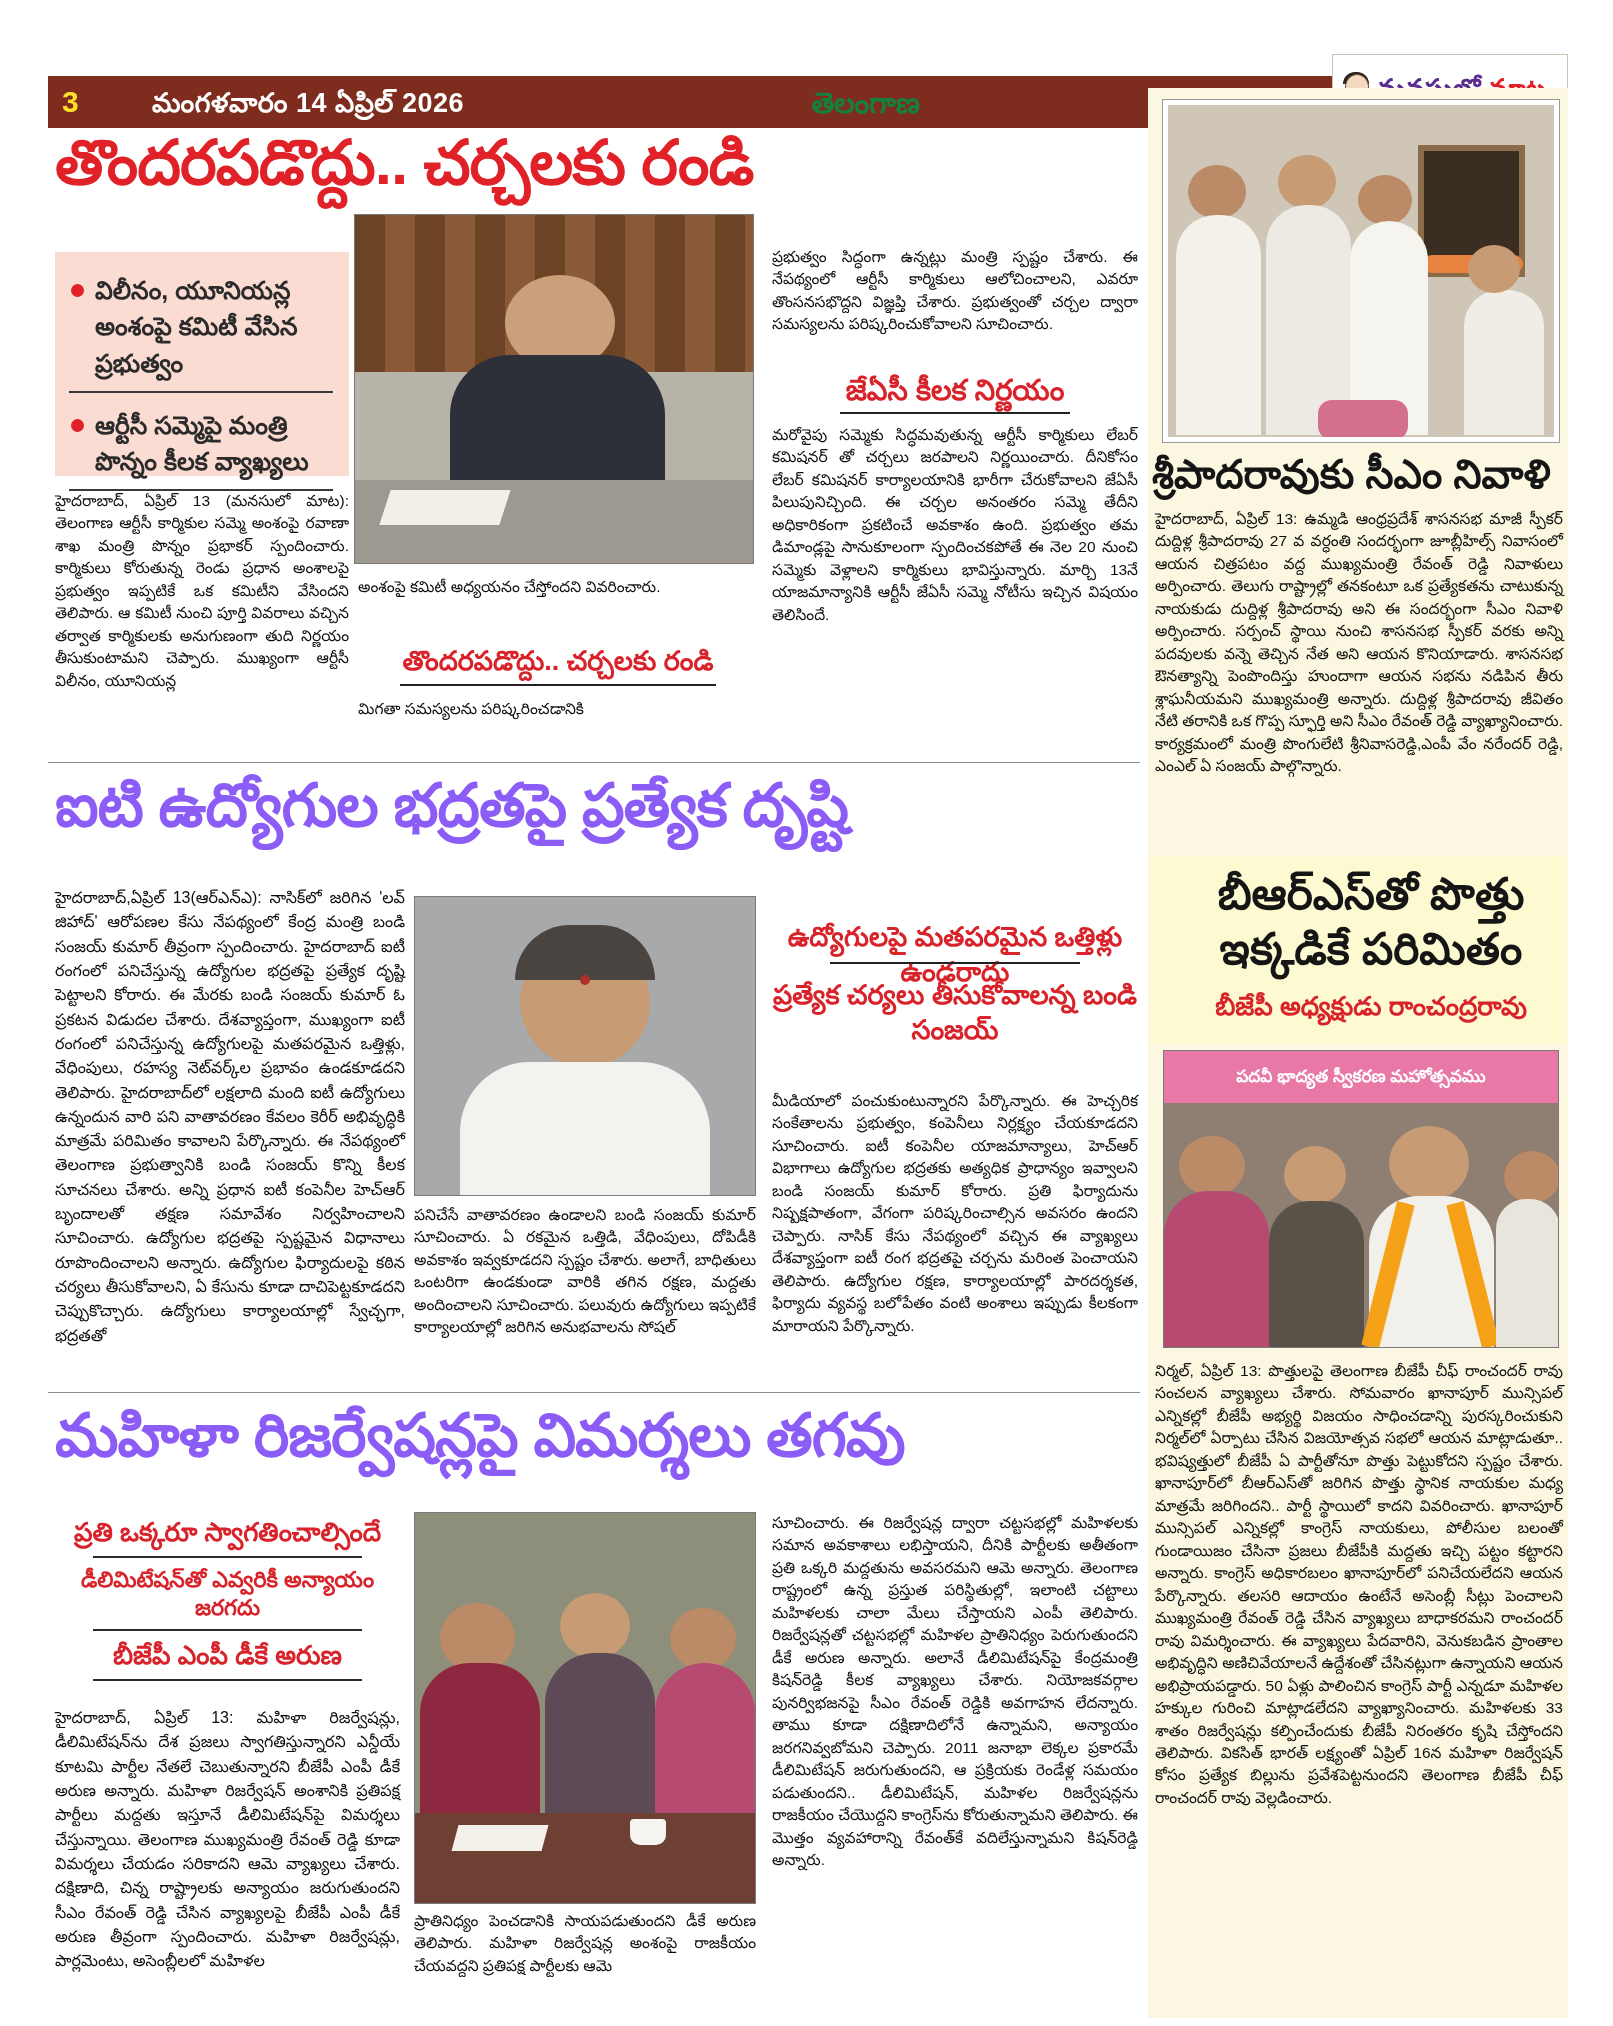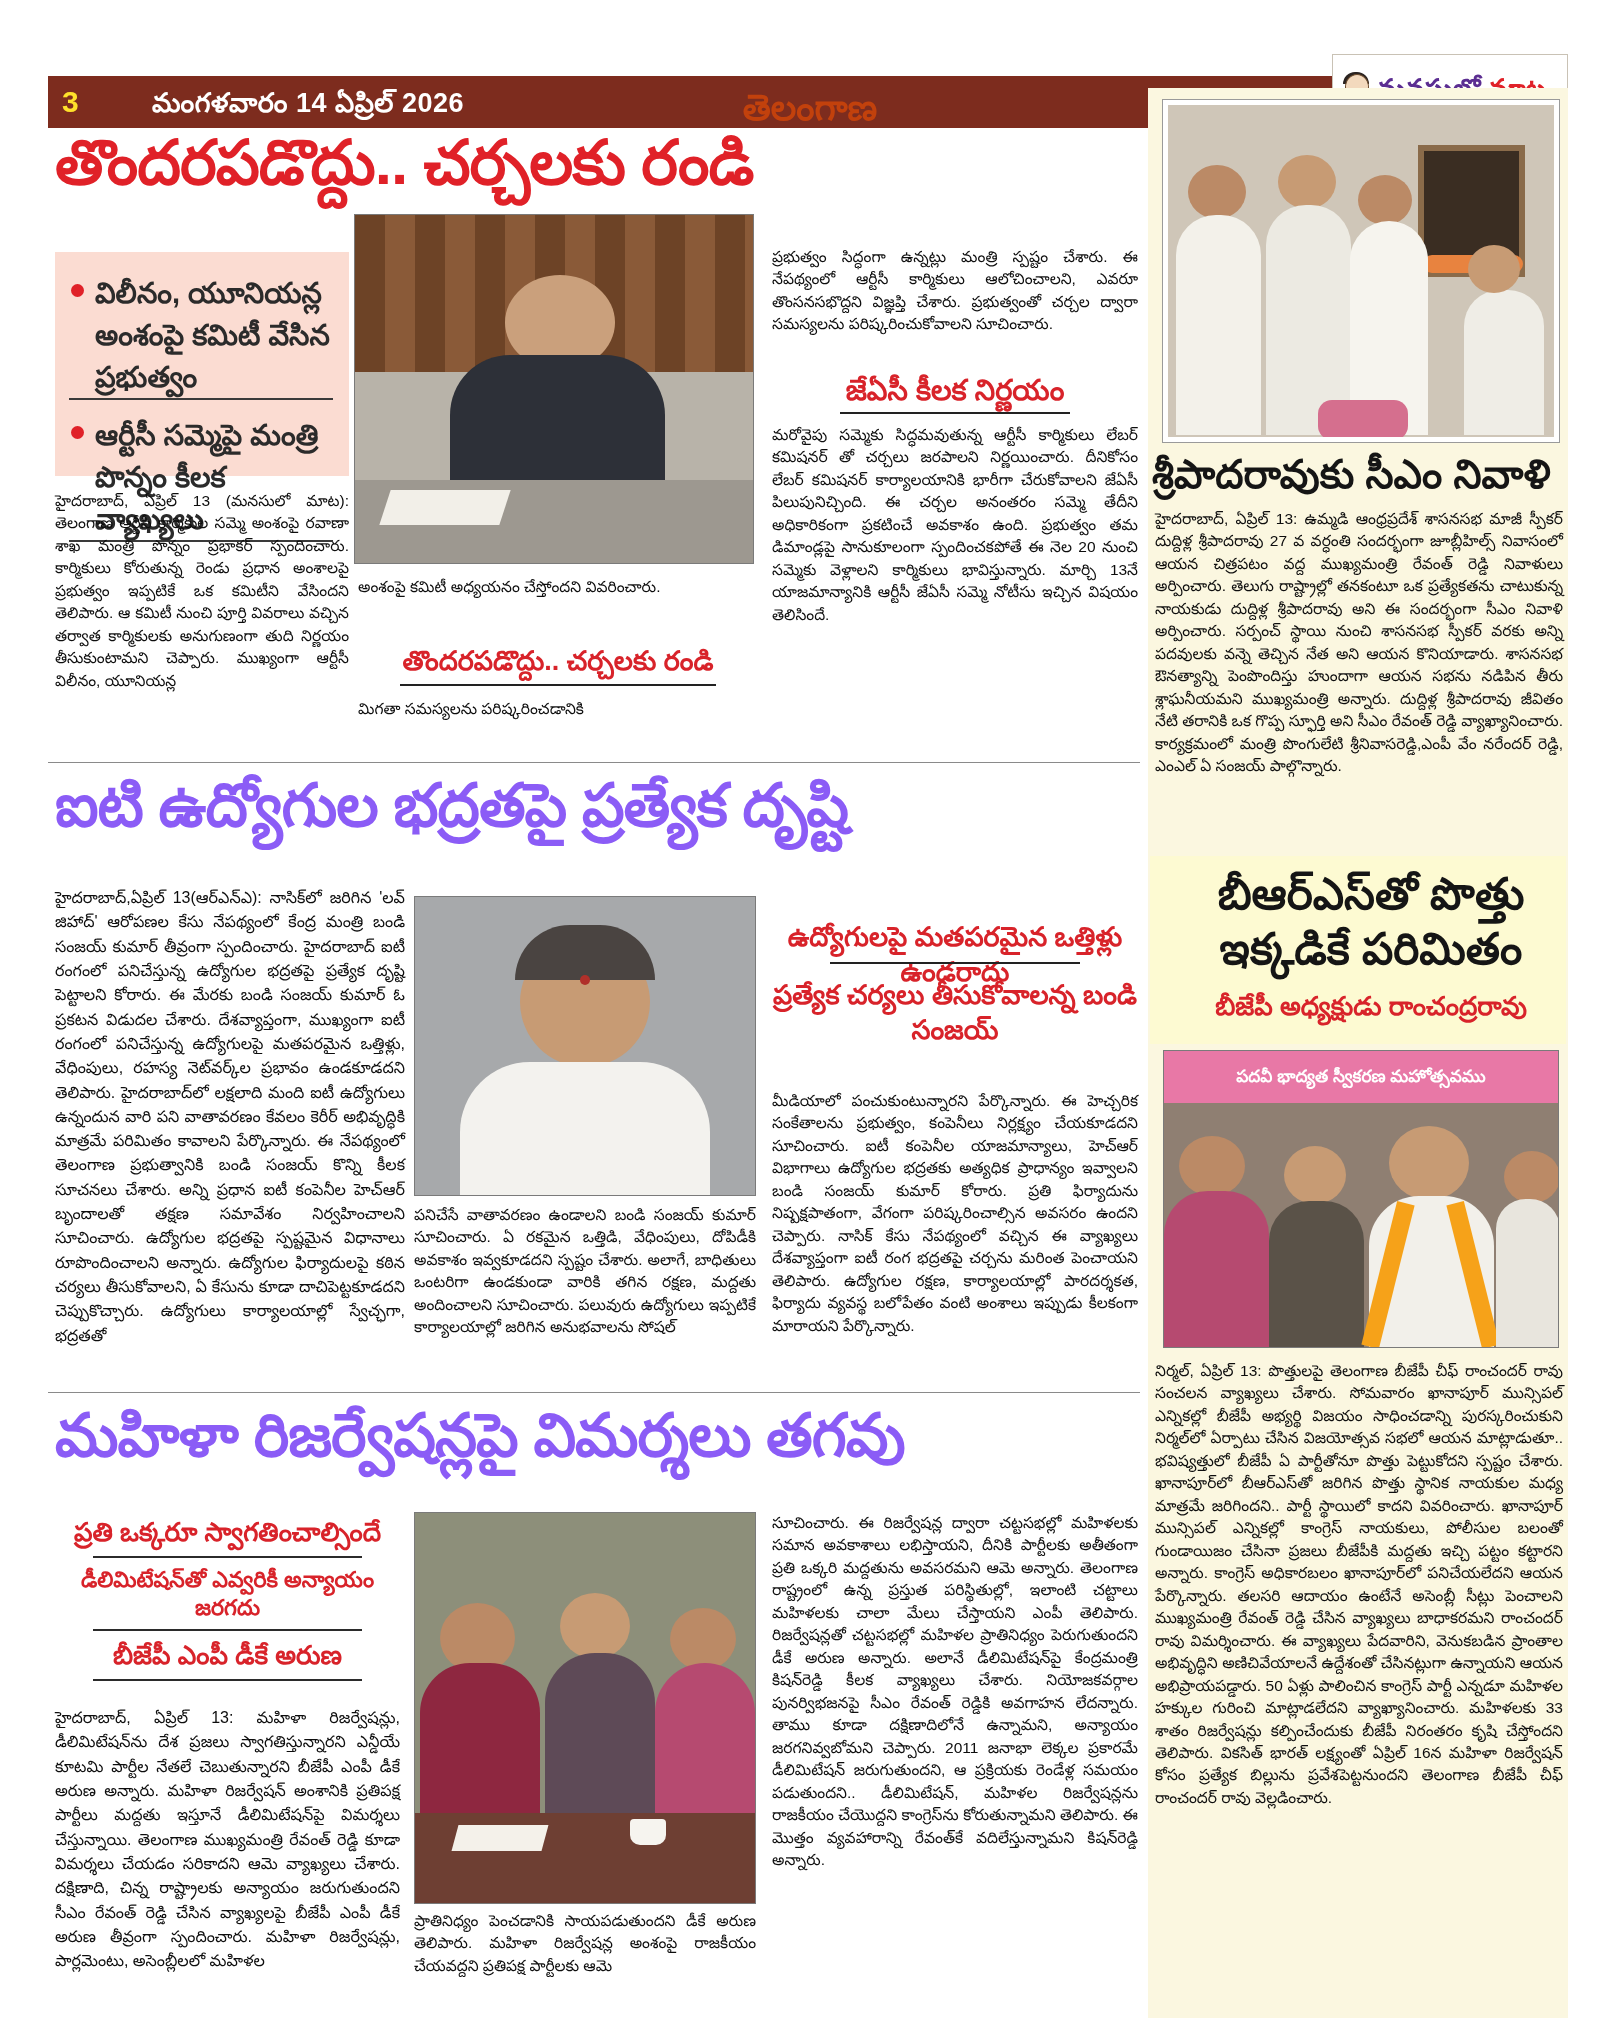--- a/index.html
+++ b/index.html
@@ -6,21 +6,21 @@
   #page{
     position:relative;width:1613px;height:2026px;background:#ffffff;
     margin:0 auto;overflow:hidden;
     font-family:"Liberation Sans","DejaVu Sans",sans-serif;color:#111;
   }
   .abs{position:absolute;}
   
   .mast-bar{background:#7d2c1e;}
   .pageno{color:#ffe12b;font-size:30px;font-weight:bold;}
   .mast-date{color:#ffffff;font-size:27px;font-weight:bold;letter-spacing:.5px;}
-  .mast-section{color:#c2410c;font-size:36px;font-weight:bold;text-align:center;}
+  .mast-section{color:#15803d;font-size:29px;font-weight:bold;text-align:right;}
   .logo-box{background:#ffffff;border:1px solid #c9c2b5;display:flex;align-items:center;gap:6px;padding:3px 8px;box-sizing:border-box;}
   .logo-face{width:30px;height:34px;position:relative;flex:0 0 auto;}
   .logo-face .head{position:absolute;left:4px;top:2px;width:22px;height:24px;border-radius:50%;background:#f3d9bd;border:1px solid #6b4a2c;}
   .logo-face .hair{position:absolute;left:2px;top:0;width:26px;height:12px;border-radius:12px 12px 0 0;background:#2b2320;}
   .logo-kancharla{position:absolute;left:0;bottom:-2px;font-size:7px;color:#d8232a;font-weight:bold;letter-spacing:.5px;}
   .logo-text-main{font-size:27px;font-weight:bold;line-height:1;}
   .logo-word1{color:#5b2d91;}
   .logo-word2{color:#e02128;}
   .logo-strip{position:absolute;left:46px;bottom:6px;width:170px;height:9px;background:#5b2d91;}
   
@@ -29,22 +29,22 @@
   .side-hl{color:#151515;font-weight:bold;font-size:40px;text-align:left;line-height:1.1;}
   .brs-hl{color:#151515;font-weight:bold;font-size:44px;text-align:center;line-height:1.25;}
   .subhead-red{color:#d8232a;font-weight:bold;text-align:center;line-height:1.3;}
   .rule{border-top:2px solid #2b2b2b;width:78%;margin:6px auto 8px auto;}
   .thin-div{border-top:1px solid #8a8a8a;}
   
   .body-txt{font-size:15.5px;line-height:1.45;text-align:justify;color:#0d0d0d;}
   .body-txt-lg{font-size:16px;line-height:1.52;text-align:justify;color:#0d0d0d;}
   
   .pink-box{background:#fbdcd2;box-sizing:border-box;padding:20px 16px 10px 14px;}
-  .pink-box .b-item{position:relative;padding-left:26px;font-size:29px;font-weight:bold;color:#2b2b2b;
-    line-height:1.45;border-bottom:2px solid #3a3a3a;margin-bottom:14px;}
+  .pink-box .b-item{position:relative;padding-left:26px;font-size:25px;font-weight:bold;color:#2b2b2b;
+    line-height:1.45;border-bottom:2px solid #3a3a3a;margin-bottom:14px;padding-bottom:10px;}
   .pink-box .b-item:before{content:"";position:absolute;left:2px;top:12px;width:13px;height:13px;border-radius:50%;background:#e02128;}
   
   .sidebar-bg{background:#fbf7e0;}
   .brs-box{background:#fdfad2;box-sizing:border-box;padding-top:10px;padding-left:26px;}
   
   .photo{border:1px solid #7a7a7a;overflow:hidden;box-sizing:border-box;background:#b9b2a6;}
   .photo .shape{position:absolute;}
   .photo-frame{border:5px solid #ffffff;outline:1px solid #9a9a9a;}
   .banner-strip{position:absolute;left:0;top:0;width:100%;height:52px;background:#e878a6;
     color:#fff;font-weight:bold;font-size:17px;text-align:center;line-height:52px;}

